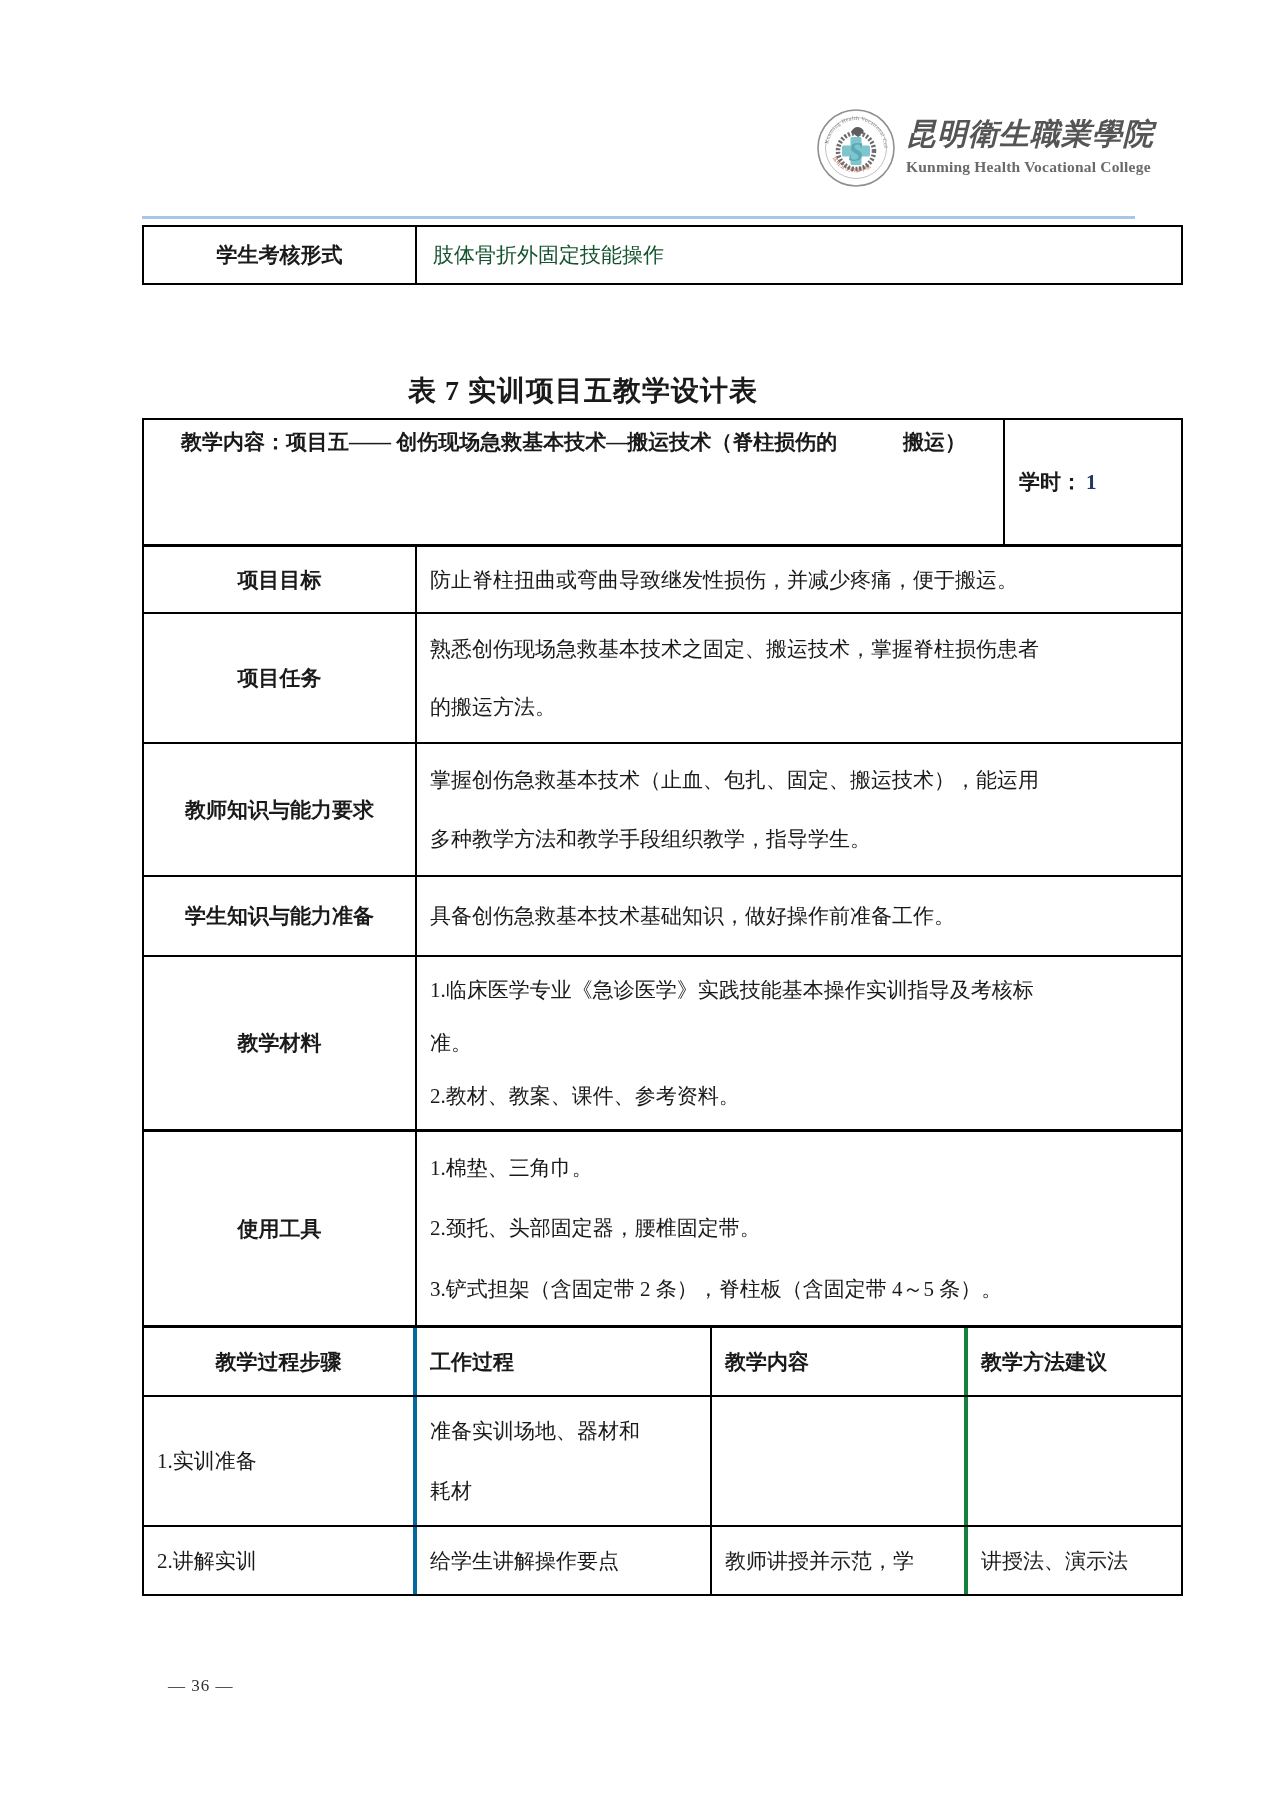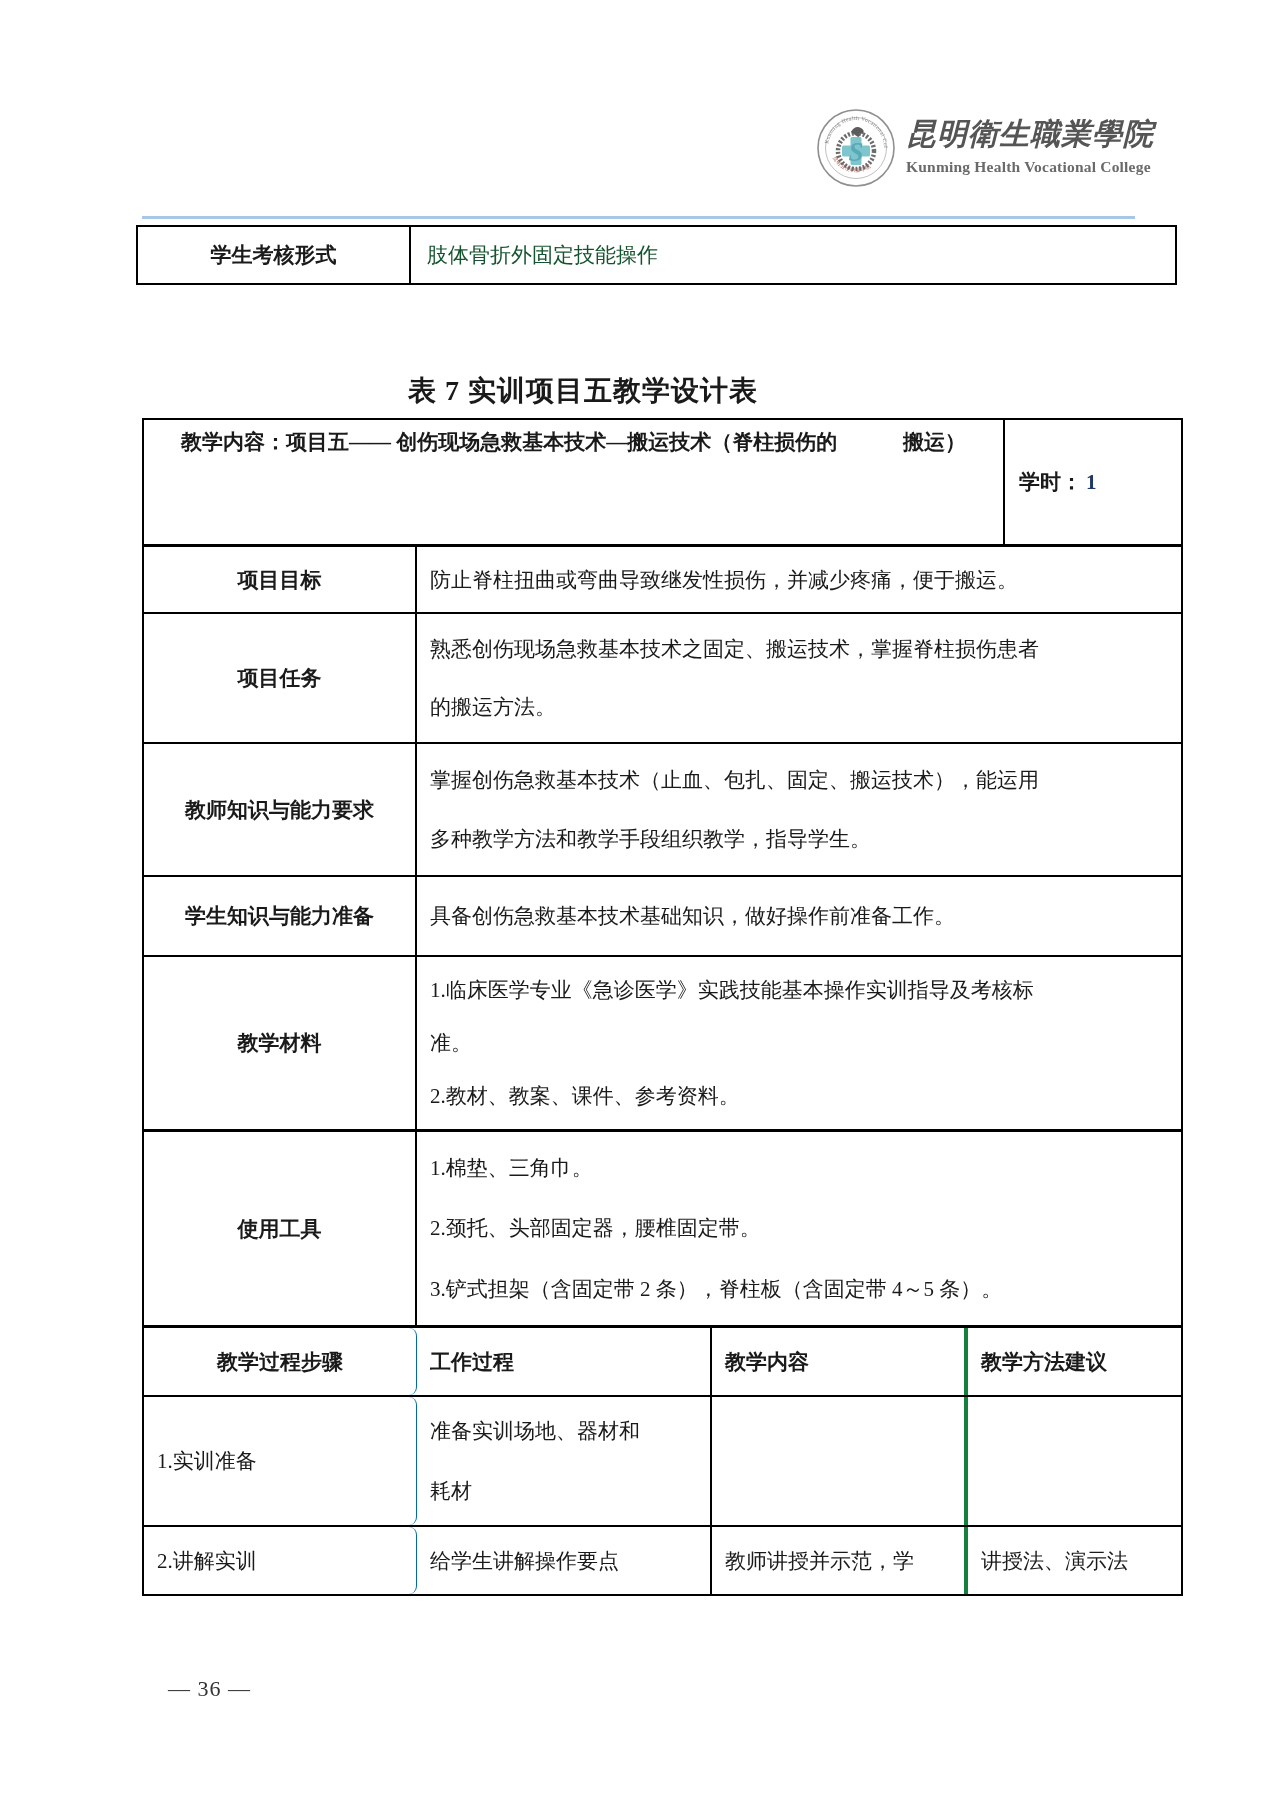--- a/index.html
+++ b/index.html
@@ -23,21 +23,21 @@
     font-style:italic; font-weight:bold; letter-spacing:1px; white-space:nowrap;
   }
   .en-name {
     font-size:15.5px; line-height:20px; margin-top:5px;
     color:#6a6a6a; font-weight:bold; letter-spacing:0.2px; white-space:nowrap;
   }
   .header-rule { position:absolute; left:142px; top:216px; width:993px; height:3px; background:#a8c7e8; }
 
   
   .assessment-table {
-    position:absolute; left:136px; top:225px; width:1041px; height:60px;
+    position:absolute; left:142px; top:225px; width:1041px; height:60px;
     border:2px solid #000; display:flex; font-size:21px;
   }
   .at-label {
     width:273px; border-right:2px solid #000;
     display:flex; align-items:center; justify-content:center;
     font-weight:bold;
   }
   .at-value { flex:1; display:flex; align-items:center; padding-left:16px; color:#14532d; }
 
   
@@ -72,32 +72,32 @@
     width:861px; flex:0 0 auto; border-right:2px solid #000;
     display:flex; justify-content:space-around;
     text-align:center; font-weight:bold; padding:8px 4px;
   }
   .row-content-head .hours-cell {
     flex:1; display:flex; align-items:center; padding-left:14px; font-weight:bold;
   }
   .hours-num { color:#1f3864; margin-left:4px; }
 
   
-  .pcol-1 { width:273px; flex:0 0 auto; border-right:1px solid #0369a1;border-radius:8px; }
+  .pcol-1 { width:273px; flex:0 0 auto; border-right:4px solid #0369a1; }
   .pcol-2 { width:295px; flex:0 0 auto; border-right:2px solid #000; }
   .pcol-3 { width:256px; flex:0 0 auto; border-right:4px solid #15803d; }
   .pcol-4 { flex:1; }
   .pcell { display:flex; flex-direction:column; justify-content:space-around; padding:4px 6px 4px 13px; }
   .pcell.center { align-items:center; padding-left:6px; }
   .phead { font-weight:bold; }
 
   
   .page-number {
     position:absolute; left:168px; top:1676px;
-    font-size:22px; color:#333; letter-spacing:1px;
+    font-size:17px; color:#333; letter-spacing:1px;
   }
 </style>
 </head>
 <body>
 
 <div class="page">
 
   <div class="logo-block">
     <svg class="seal" viewBox="0 0 80 80">
       <circle cx="40" cy="40" r="38" fill="#ffffff" stroke="#8f8f8f" stroke-width="1.6"></circle>

